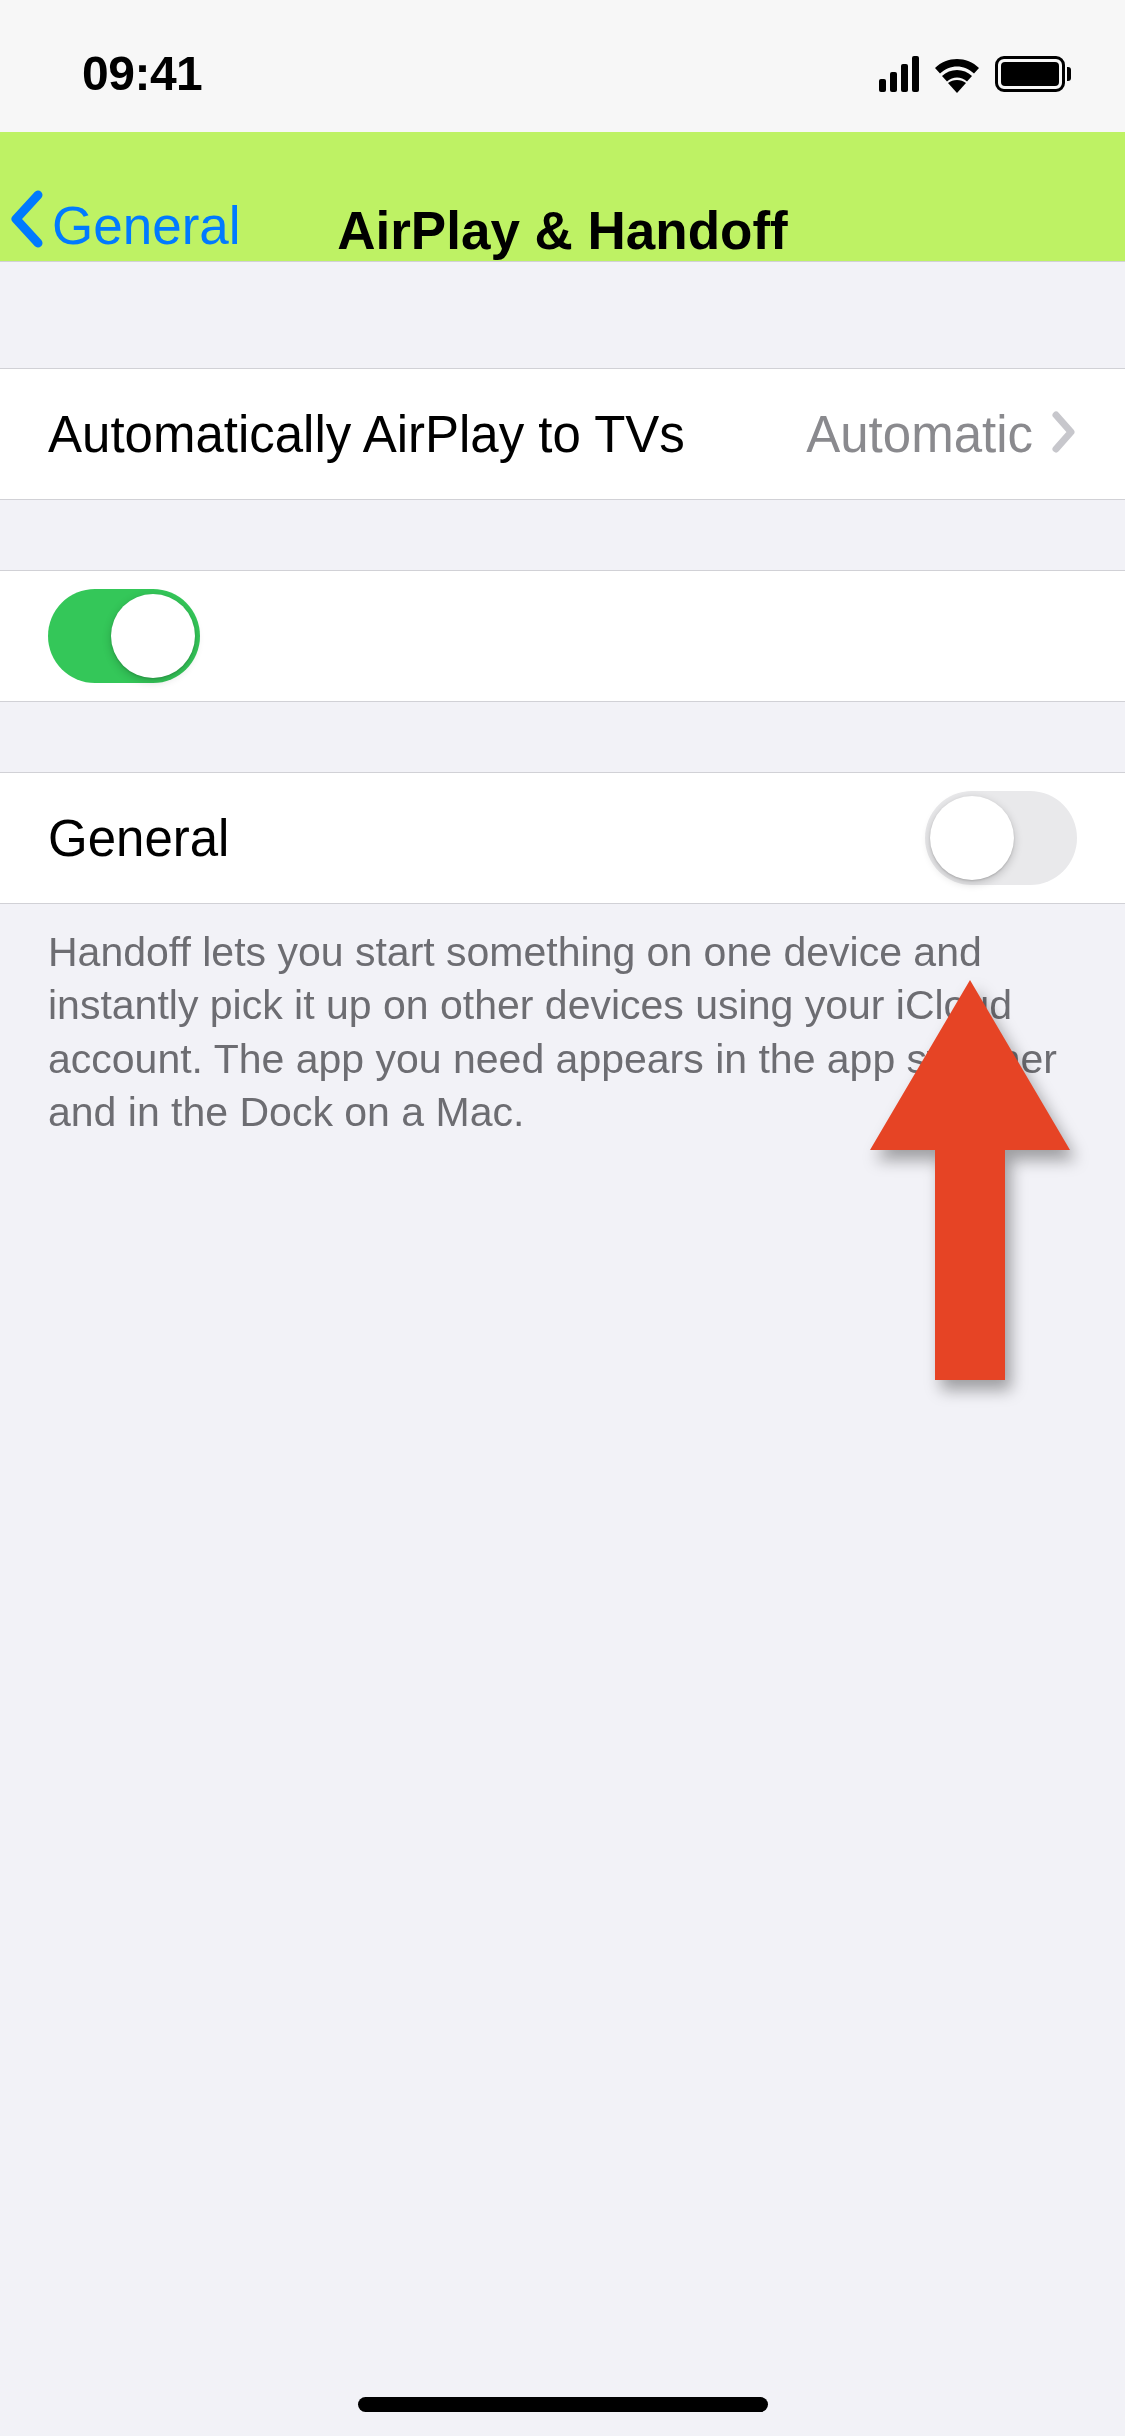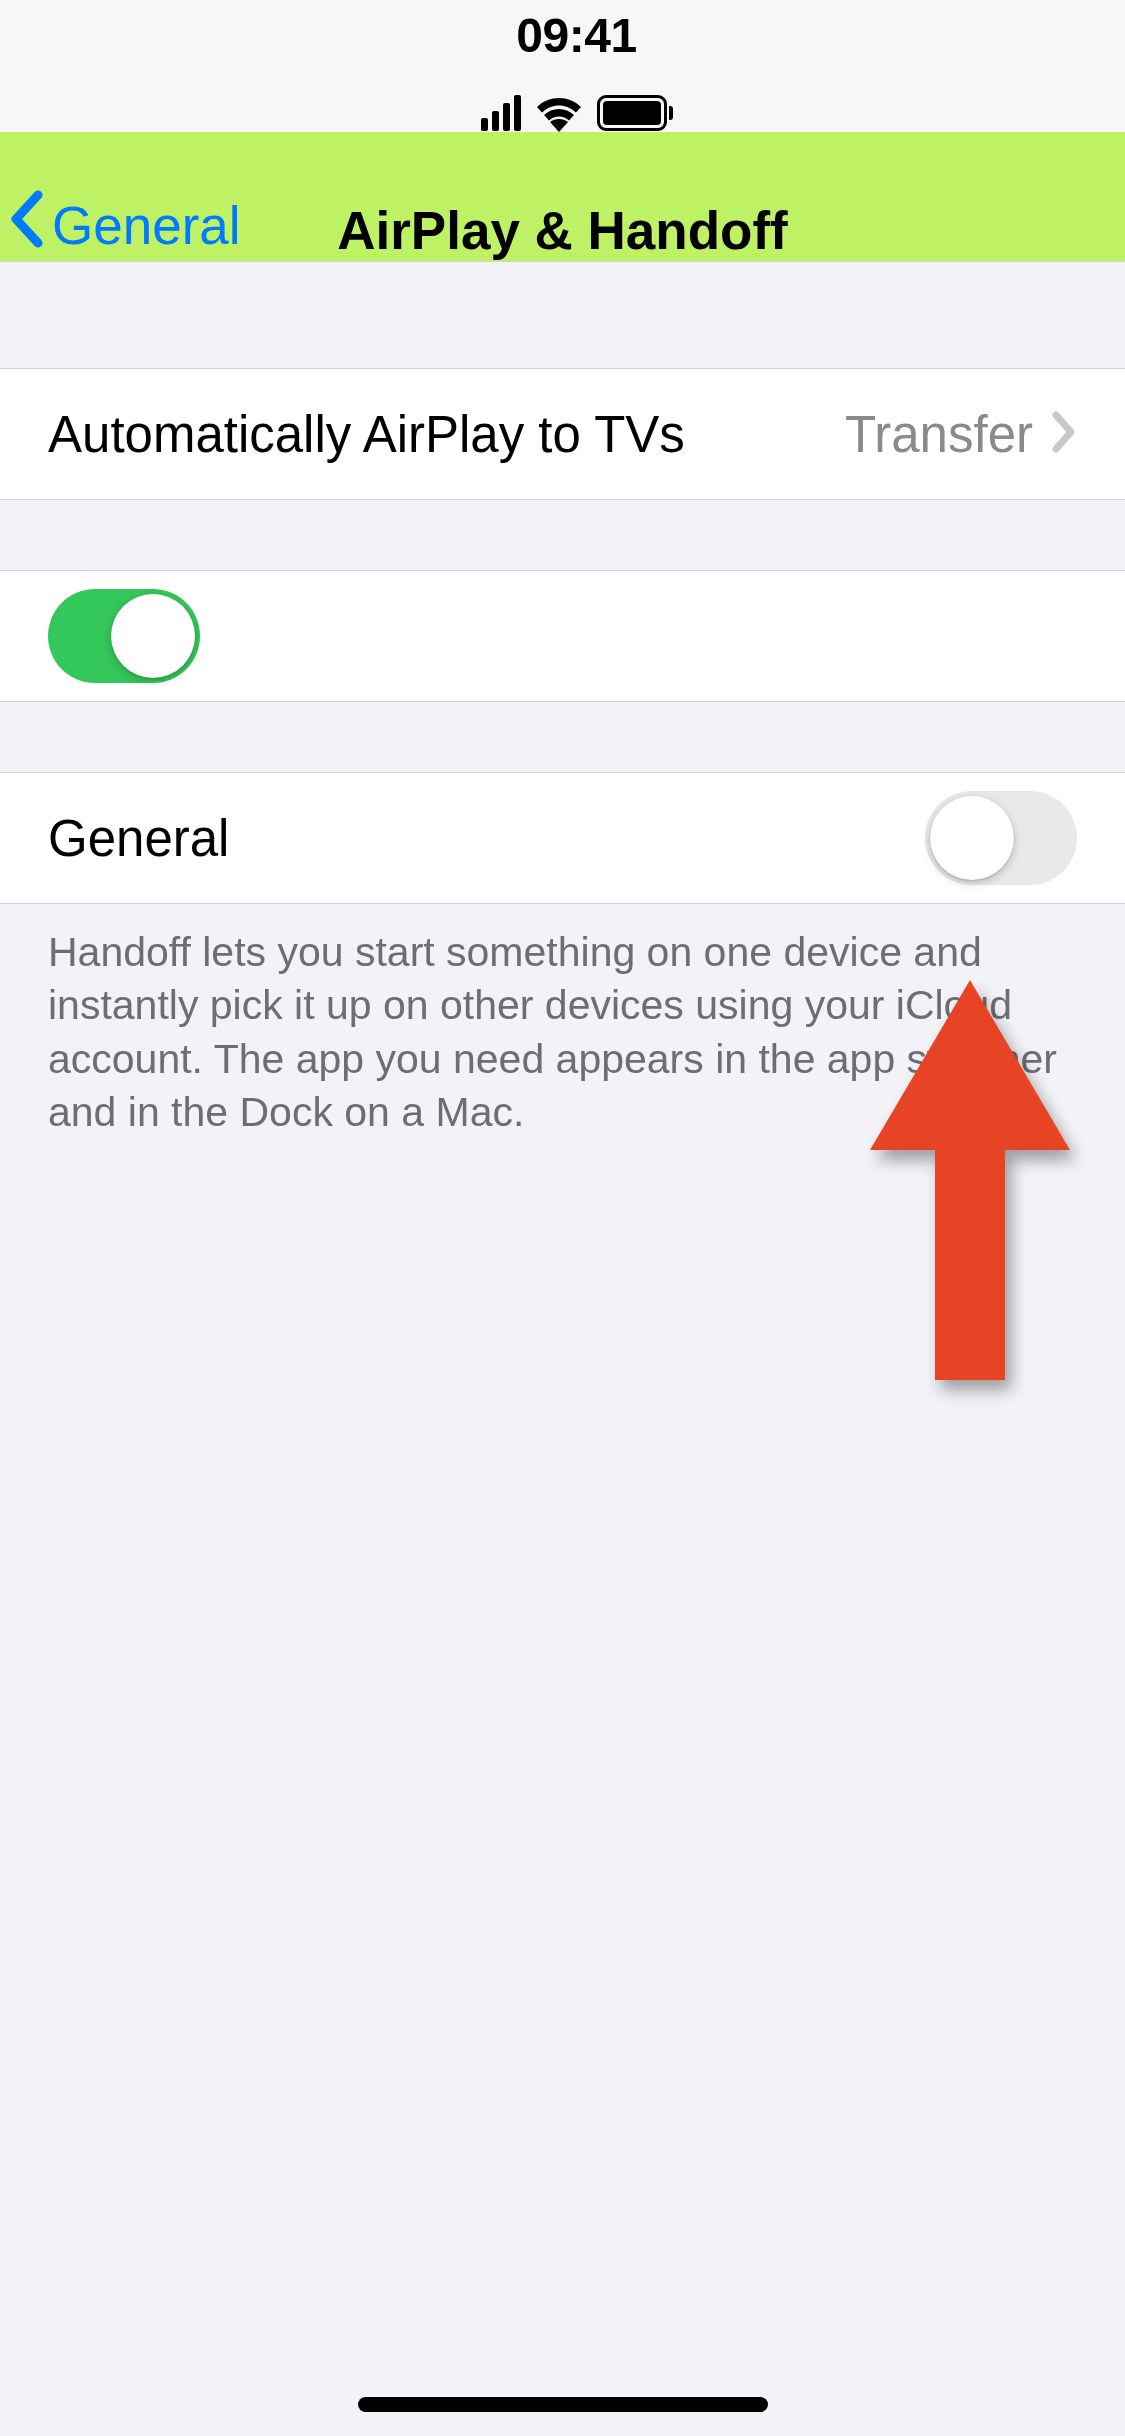--- a/index.html
+++ b/index.html
@@ -14,23 +14,22 @@
       font-family: -apple-system, 'Helvetica Neue', Helvetica, Arial, sans-serif;
       background: #f2f2f7;
       position: relative;
       overflow: hidden;
     }
     .status-bar {
       height: 132px;
       display: flex;
       align-items: center;
       justify-content: space-between;
-      padding: 8px 54px 0 82px;
+      padding: 15px 54px 0 82px;
       background: #f7f7f7;
-      flex-direction: column;
     }
     .status-time {
       font-size: 48px;
       font-weight: 600;
       letter-spacing: -0.5px;
       color: #000;
     }
     .status-icons {
       display: flex;
       align-items: center;
@@ -215,21 +214,21 @@
   </div>
   <div class="nav-title">AirPlay &amp; Handoff</div>
 </div>
 
 <div class="content">
 
   <div class="section-spacer"></div>
 
   <div class="list-row">
     <div class="row-label">Automatically AirPlay to TVs</div>
-    <div class="row-value">Transfer</div>
+    <div class="row-value">Automatic</div>
     <span class="disclosure-chevron">
       <svg width="26" height="44" viewBox="0 0 26 44">
         <polyline points="5,5 20,22 5,39" fill="none" stroke="#c7c7cc" stroke-width="7" stroke-linecap="round" stroke-linejoin="round"></polyline>
       </svg>
     </span>
   </div>
 
   <div class="section-spacer-small"></div>
 
   <div class="list-row">

